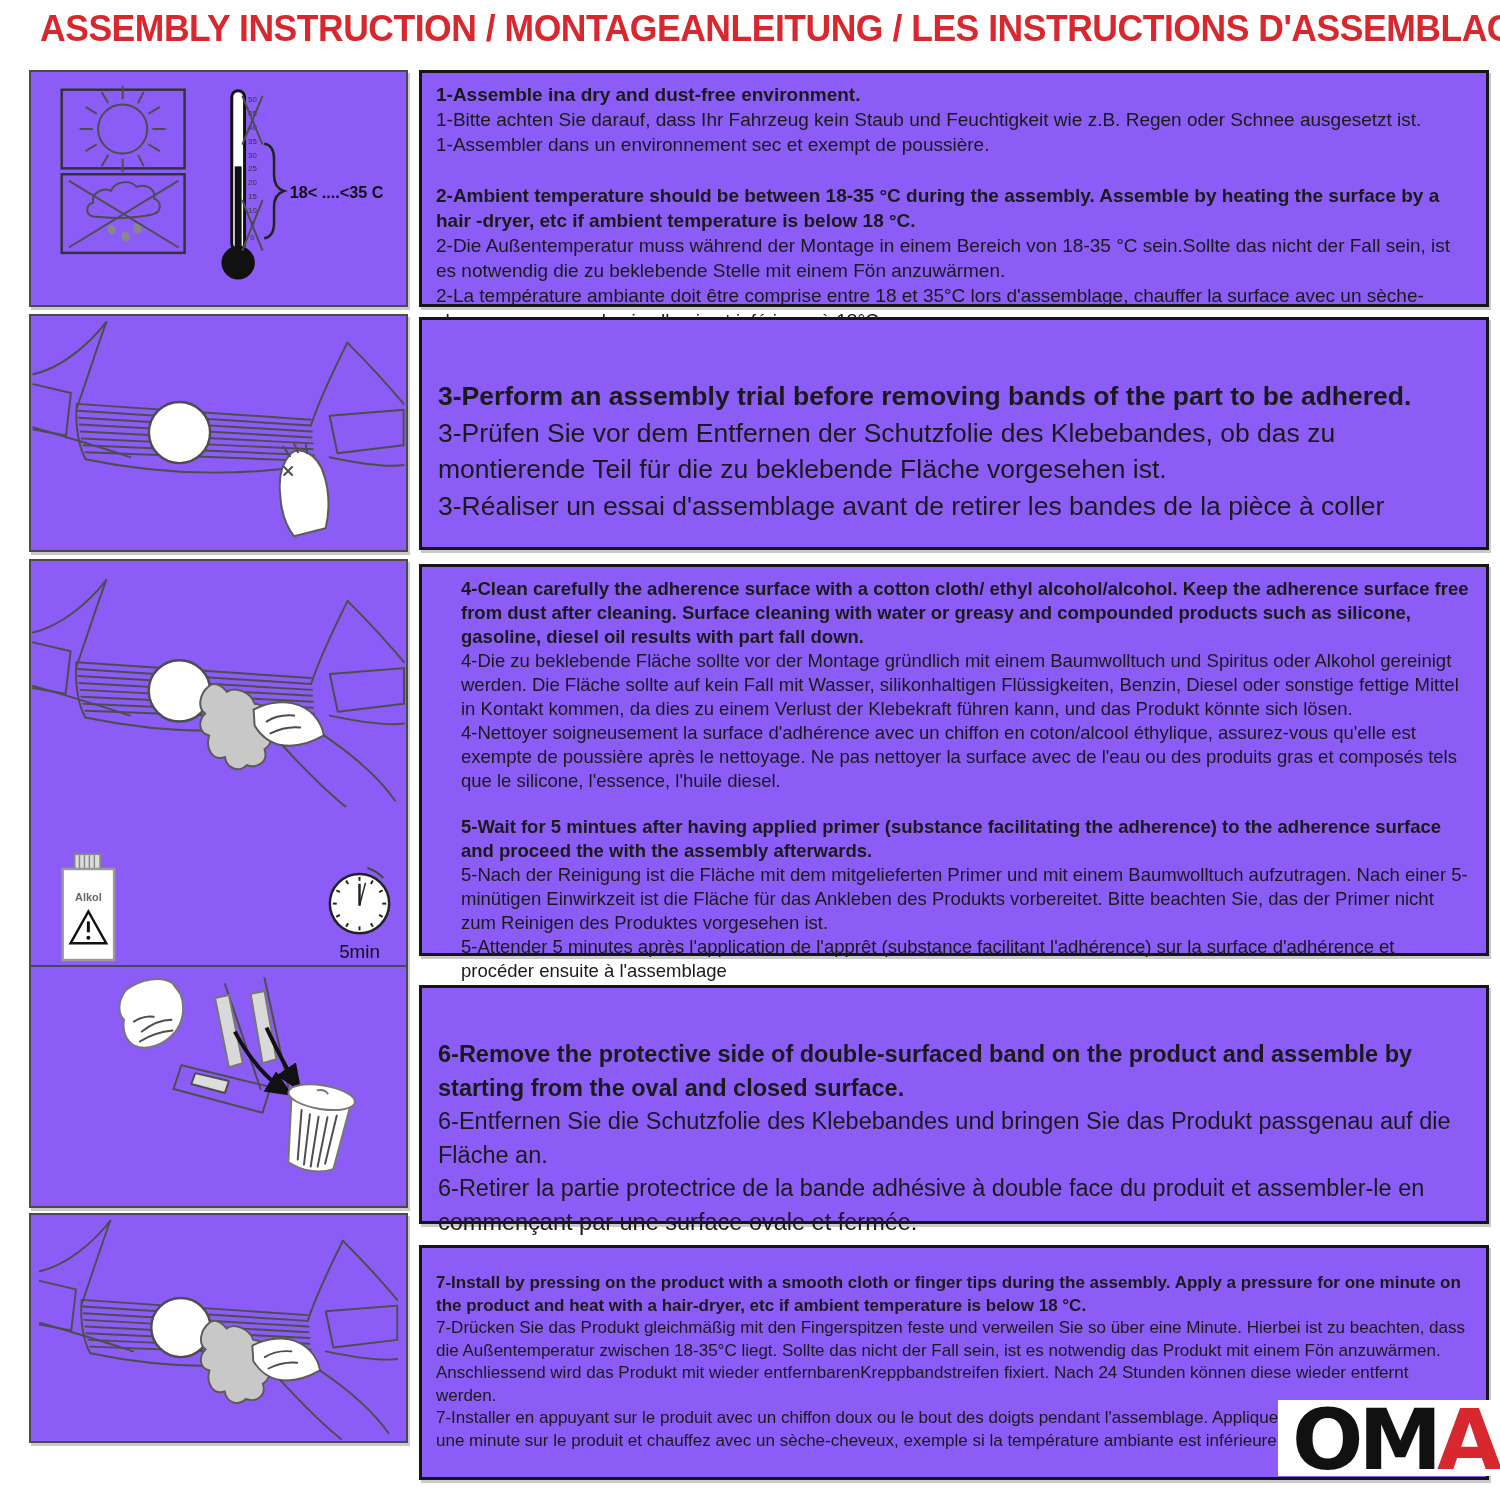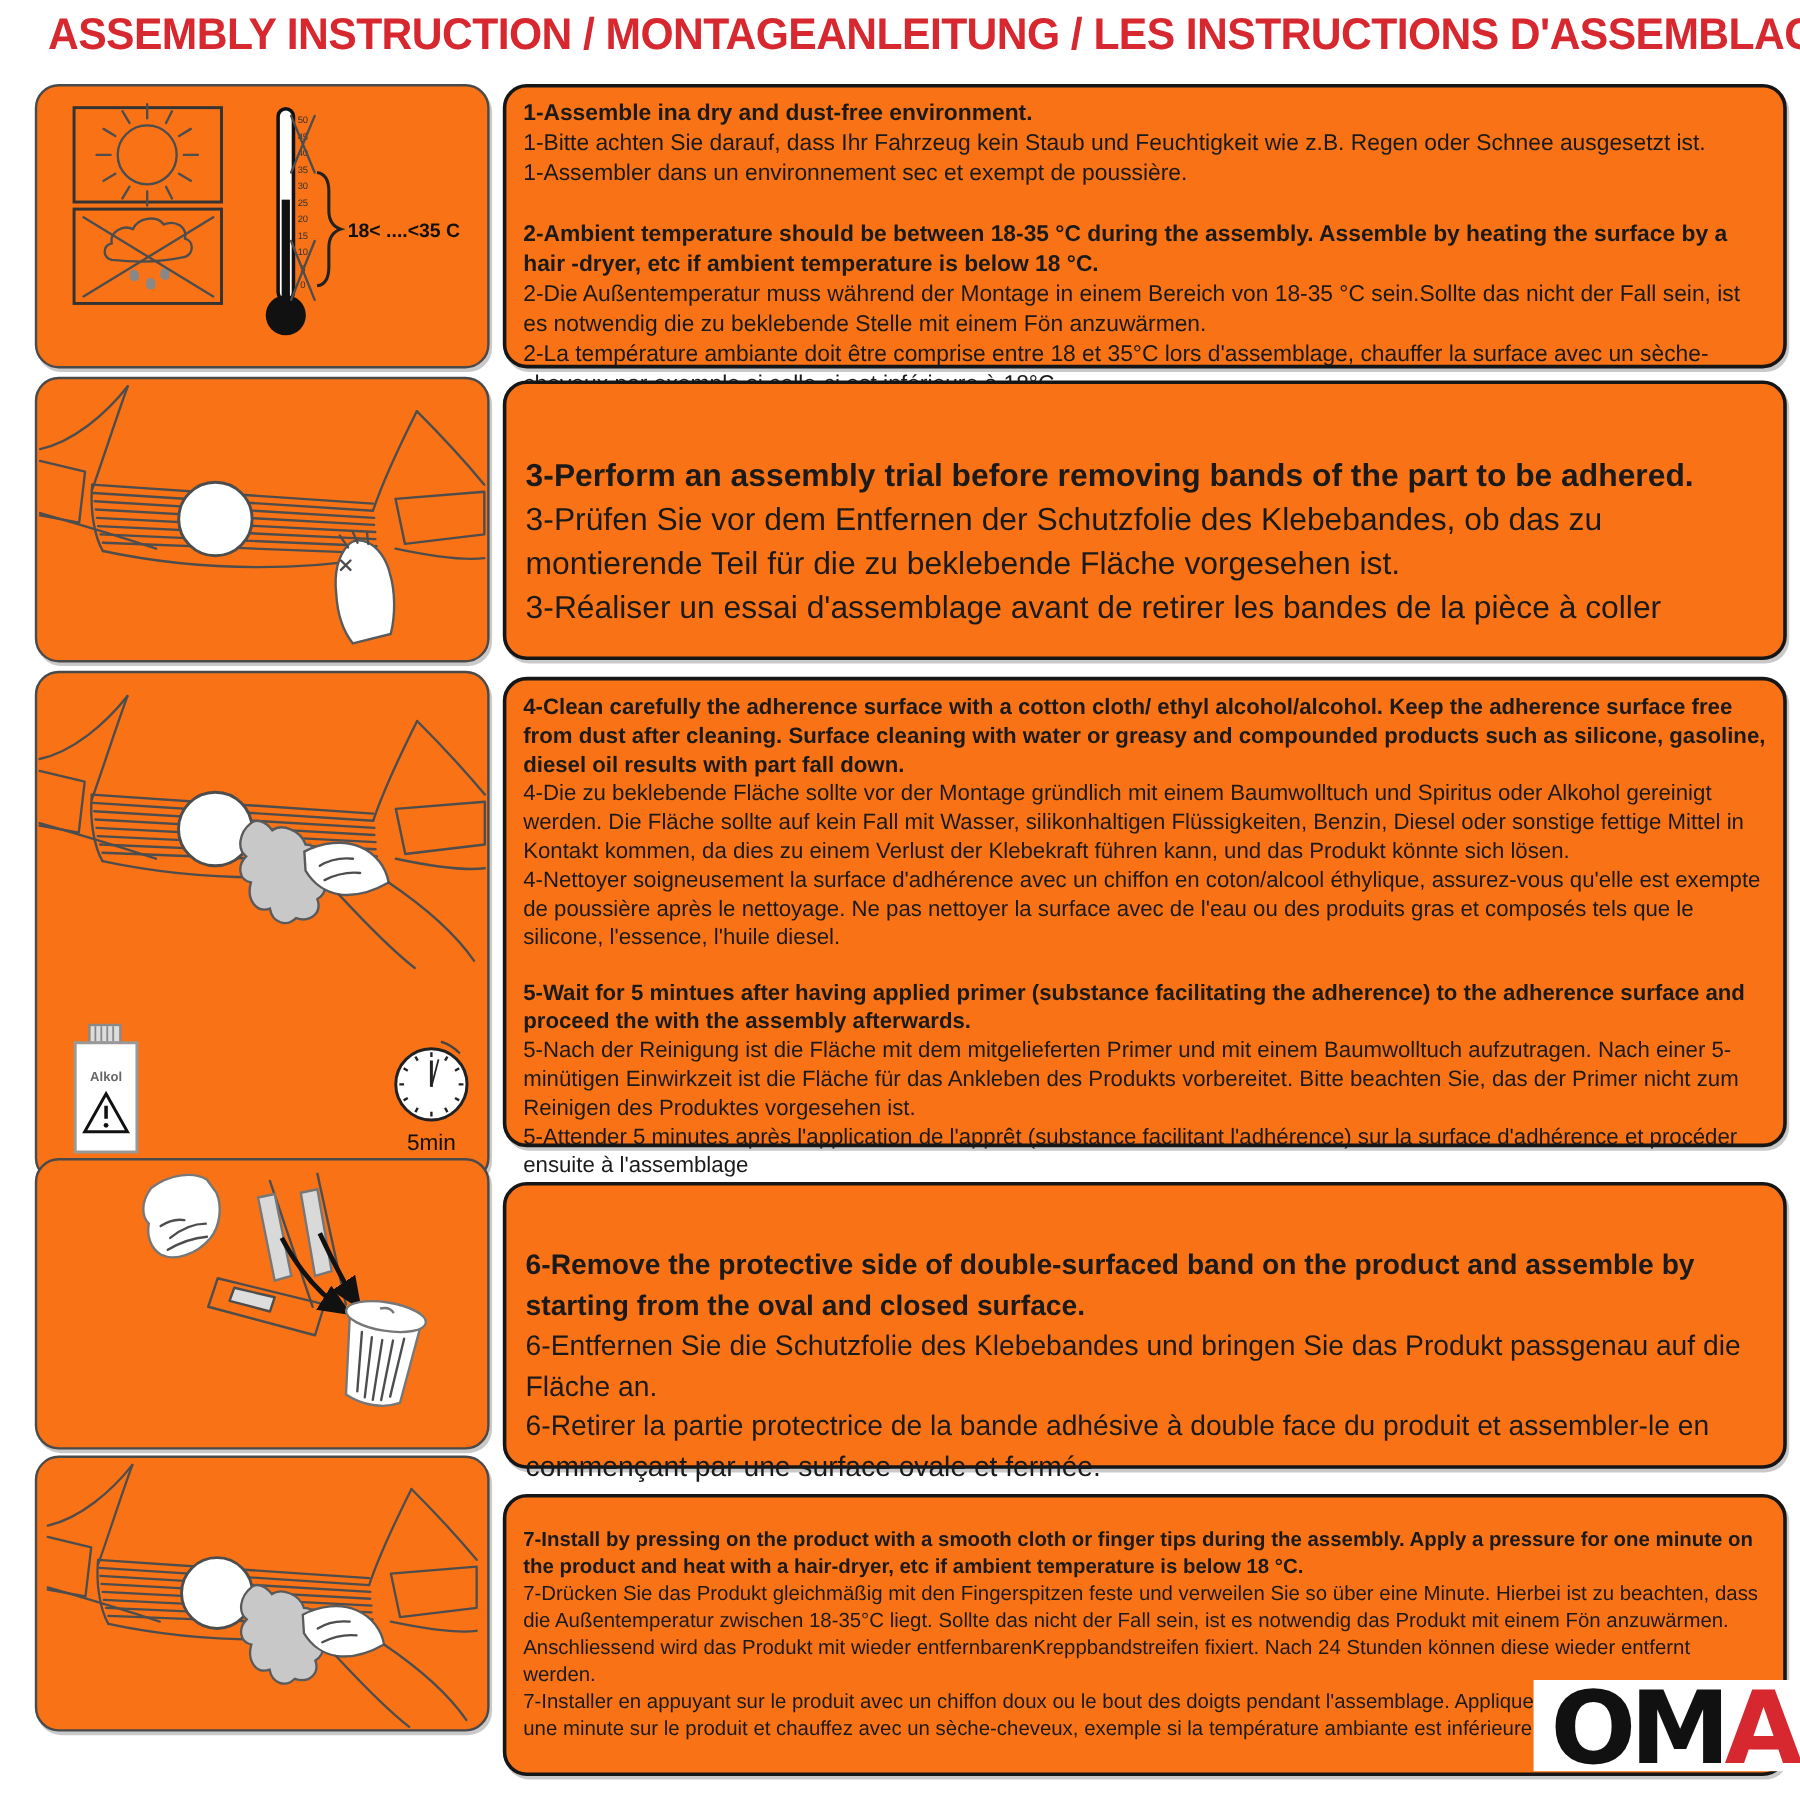--- a/index.html
+++ b/index.html
@@ -1,30 +1,30 @@
 <!DOCTYPE html>
 <html><head>
 <meta charset="utf-8">
 <style>
   html,body{margin:0;padding:0;background:#fff;}
   .page{position:relative;width:1500px;height:1500px;background:#fff;overflow:hidden;
         font-family:"Liberation Sans","DejaVu Sans",sans-serif;color:#1a1a1a;}
   .title{position:absolute;left:40px;top:8px;margin:0;font-size:37px;font-weight:800;
          color:#d7282f;white-space:nowrap;transform:scaleX(.96);transform-origin:left center;
          letter-spacing:-.5px;}
-  .box{position:absolute;background:#f97316;box-sizing:border-box;border-radius:20px;}
+  .box{position:absolute;background:#8b5cf6;box-sizing:border-box;}
   .imgbox{border:2px solid #4a4a4a;box-shadow:2px 3px 0 #c9c9c9;display:flex;
           align-items:center;justify-content:center;}
   .textbox{border:3px solid #161616;box-shadow:2px 3px 0 #c9c9c9;}
   .r1i{left:29px;top:70px;width:379px;height:237px;}
   .r1t{left:419px;top:70px;width:1070px;height:237px;}
   .r2i{left:29px;top:314px;width:379px;height:238px;}
   .r2t{left:419px;top:317px;width:1070px;height:233px;}
   .r3i{left:29px;top:559px;width:379px;height:426px;}
-  .r3t{left:419px;top:564px;width:1070px;height:392px;}
+  .r3t{left:419px;top:564px;width:1070px;height:392px;padding-left:25px;}
   .r4i{left:29px;top:965px;width:379px;height:243px;}
   .r4t{left:419px;top:968px;width:1070px;height:239px;margin-top:17px;}
   .r5i{left:29px;top:1213px;width:379px;height:230px;}
   .r5t{left:419px;top:1213px;width:1070px;height:235px;margin-top:32px;}
   .paras p{margin:0;}
   .paras p.b{font-weight:bold;}
   .t1{font-size:19px;line-height:25px;padding:9px 14px;}
   .t1 .gap{margin-top:26px;}
   .t2{font-size:26.5px;line-height:36.5px;padding:58px 16px 0;}
   .t3{font-size:18.5px;line-height:24px;padding:10px 14px;}

